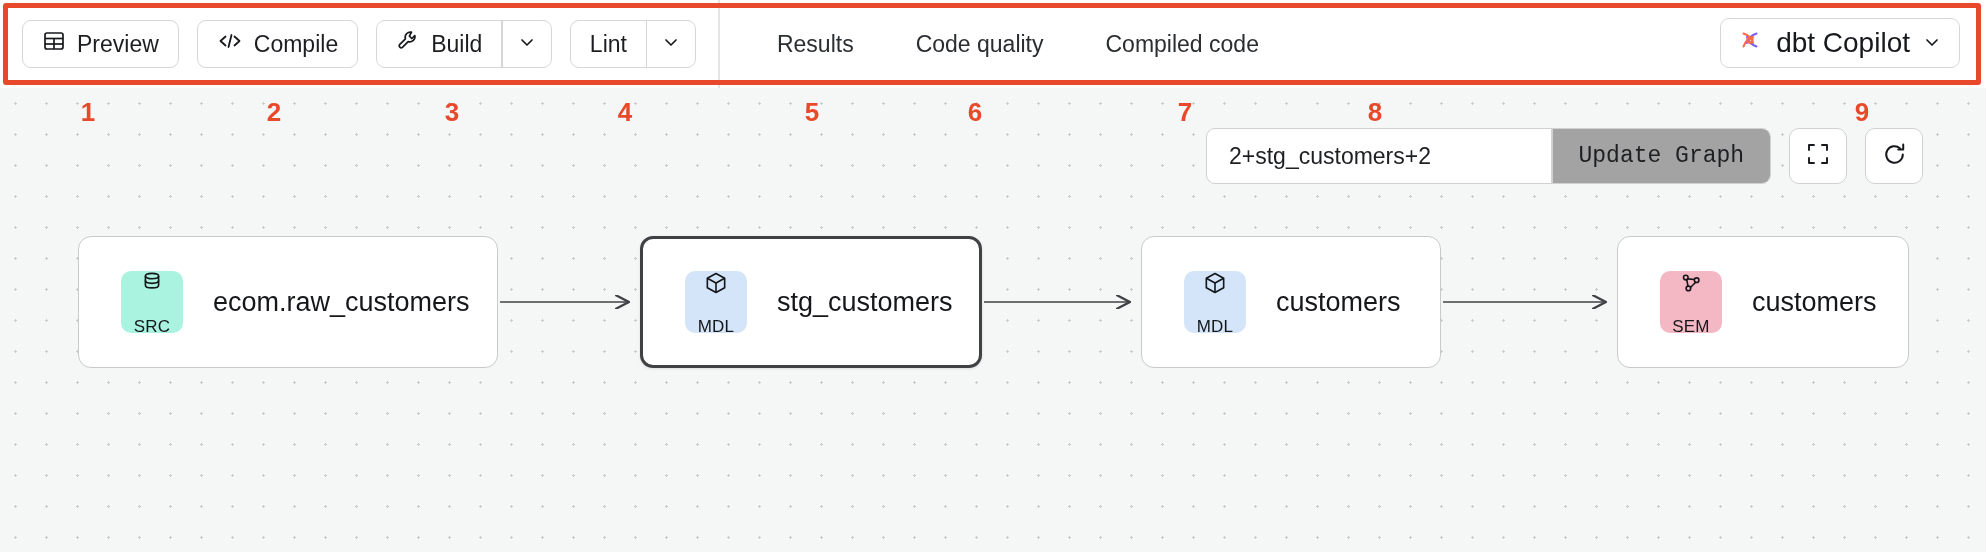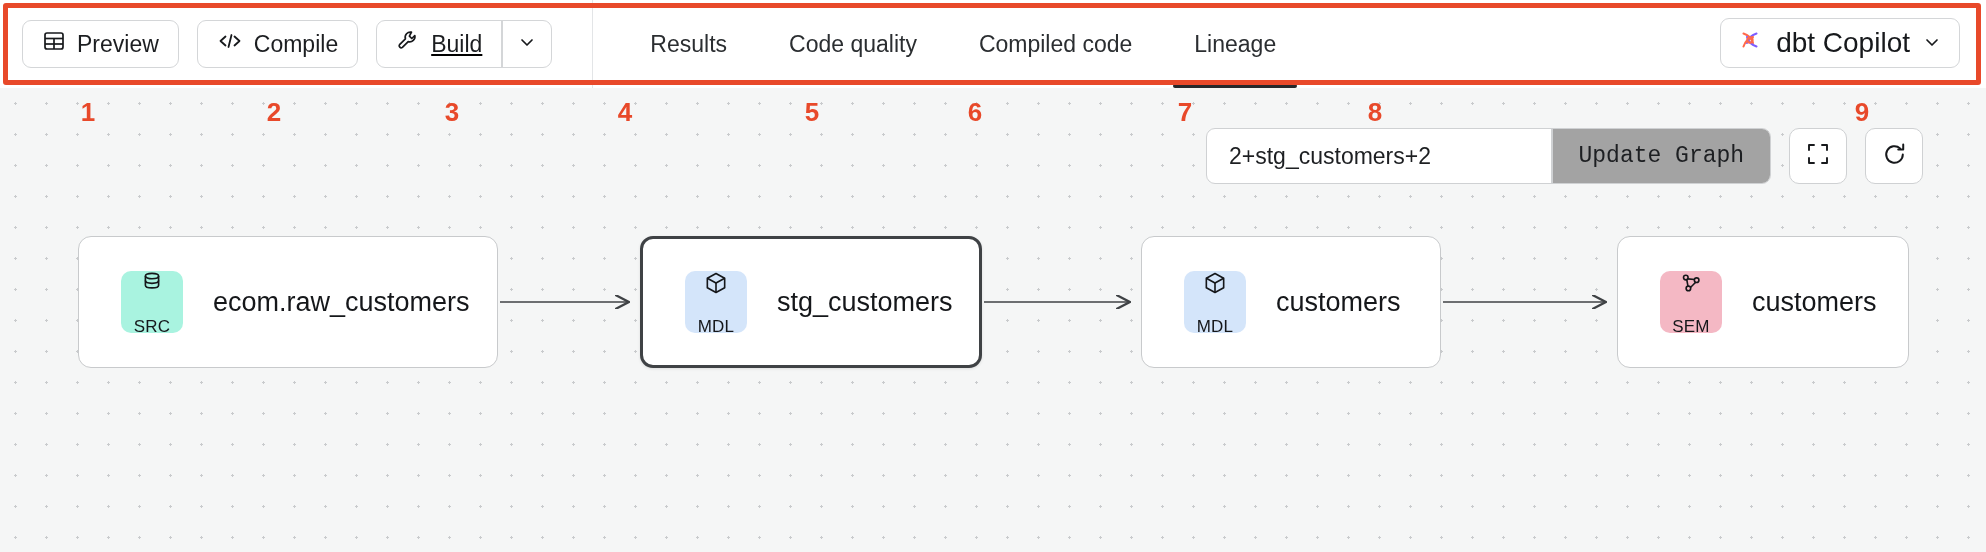--- a/index.html
+++ b/index.html
@@ -63,21 +63,20 @@
   }
   .btn-group {
     display: inline-flex;
     align-items: stretch;
     height: 48px;
     border: 1.5px solid #d4d6d8;
     border-radius: 9px;
     background: #fff;
     overflow: hidden;
     cursor: pointer;
-    text-decoration: underline;
   }
   .btn-group .main {
     display: inline-flex;
     align-items: center;
     gap: 11px;
     padding: 0 19px;
     font-size: 23px;
     color: #1c1e21;
     white-space: nowrap;
   }
@@ -318,35 +317,45 @@
           <span>
             <svg width="20" height="20" viewBox="0 0 20 20" fill="none" stroke="#17191c" stroke-width="1.7" stroke-linecap="round" stroke-linejoin="round">
               <polyline points="5,8 10,13 15,8"></polyline>
             </svg>
           </span>
         </span>
       </div>
 
       <div class="gap-m"></div>
 
+      <div class="btn-group">
+        <span class="main">
+          <span>Lint</span>
+        </span>
+        <span class="divider"></span>
+        <span class="caret">
+          <span>
+            <svg width="20" height="20" viewBox="0 0 20 20" fill="none" stroke="#17191c" stroke-width="1.7" stroke-linecap="round" stroke-linejoin="round">
+              <polyline points="5,8 10,13 15,8"></polyline>
+            </svg>
+          </span>
+        </span>
+      </div>
 
       <div class="toolbar-sep"></div>
 
       <div class="tabs">
         <div class="tab">
           <span>Results</span>
         </div>
         <div class="tab">
           <span>Code quality</span>
         </div>
         <div class="tab">
           <span>Compiled code</span>
-        </div>
-        <div class="tab active">
-          <span>Lineage</span>
         </div>
       </div>
     </div>
 
     <div class="copilot">
       <span>
         <svg width="28" height="28" viewBox="0 0 28 28" fill="none" stroke-width="2.1" stroke-linecap="round">
           <path d="M7.5 7.5 C13 9.5 15 11.5 17 17" stroke="#ff694a"></path>
           <path d="M20.5 7.5 C15 9.5 13 11.5 11 17" stroke="#7c5cff"></path>
           <path d="M7.5 20.5 C9.5 15 11.5 13 17 11" stroke="#ff694a"></path>

